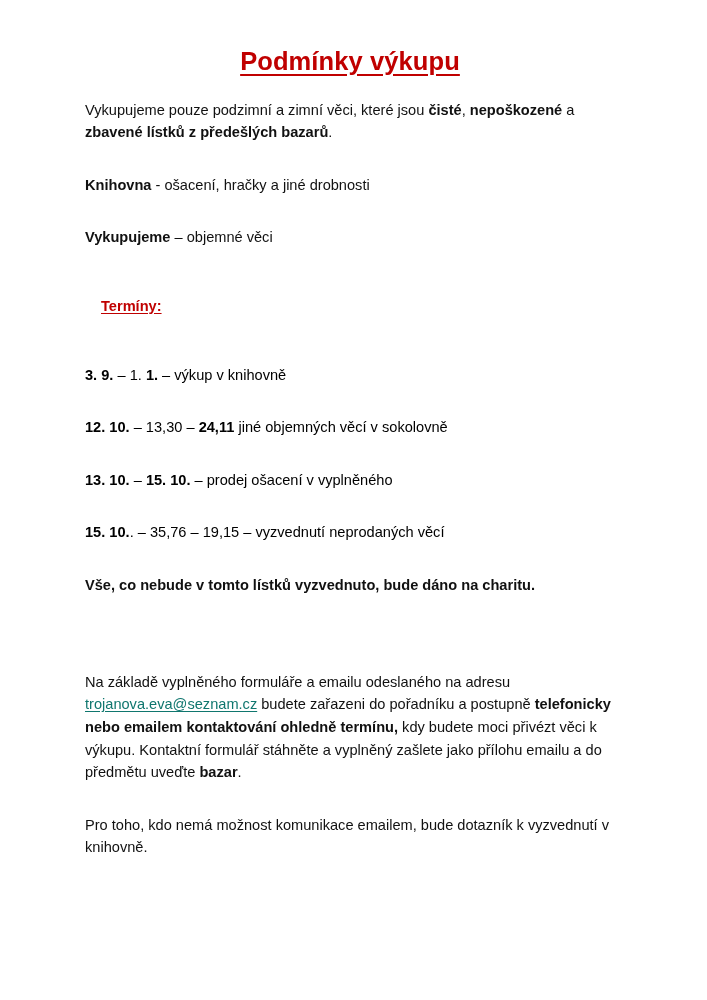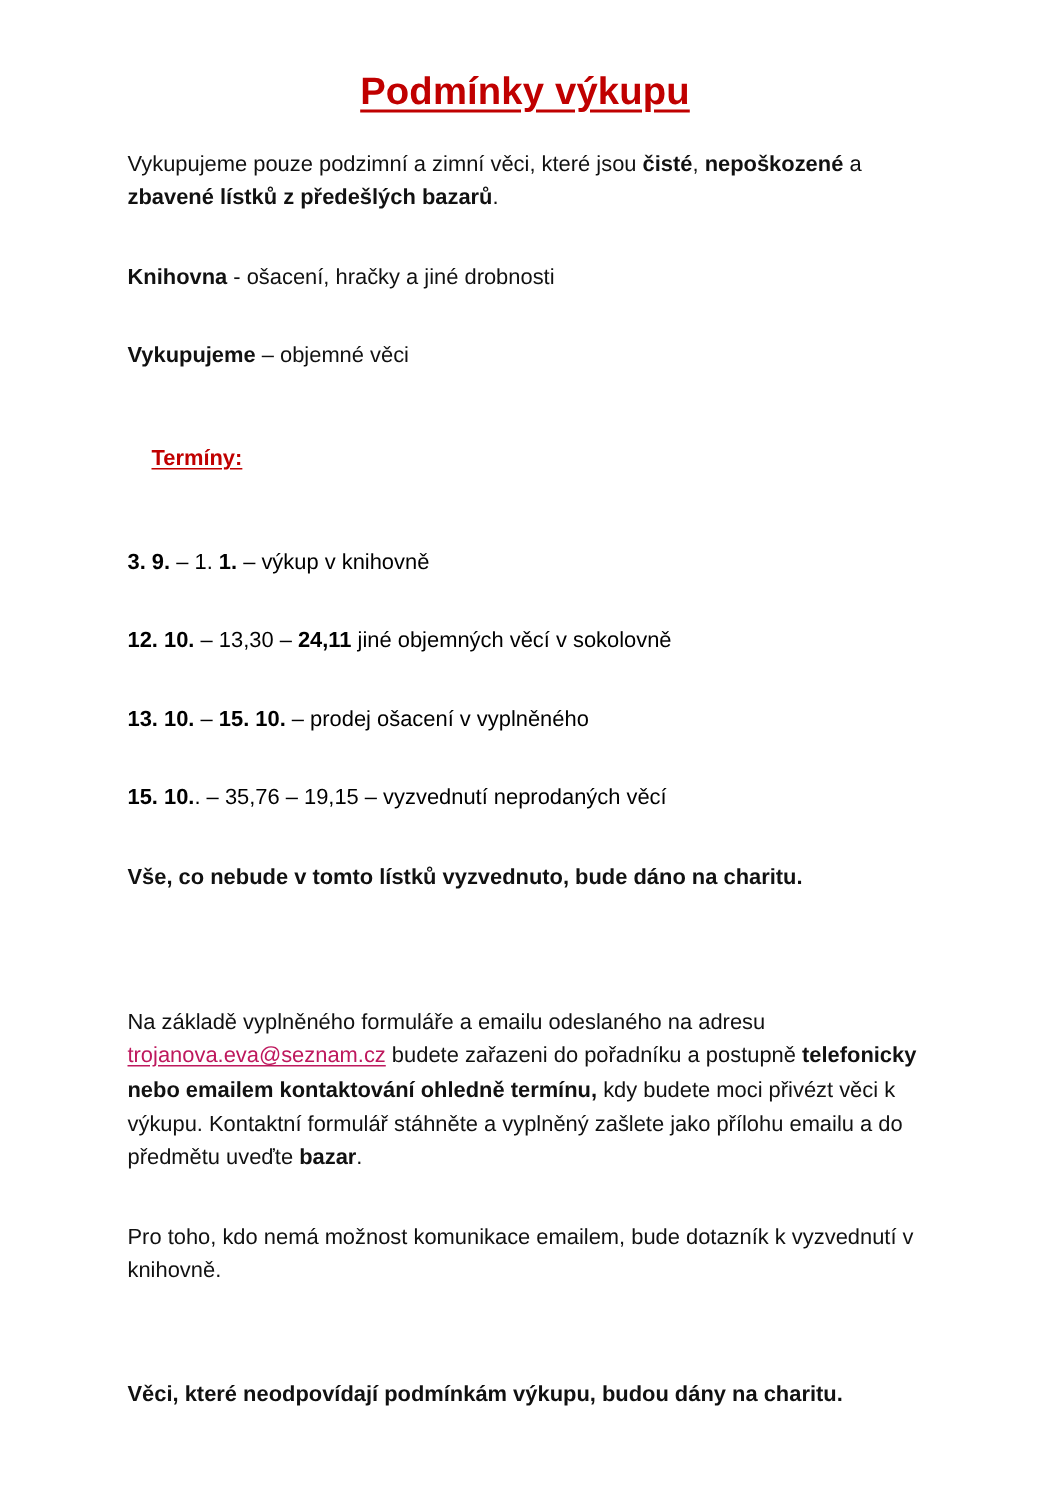--- a/index.html
+++ b/index.html
@@ -49,21 +49,21 @@
     font-size: 14.6px;
     font-weight: bold;
     color: #c00000;
     text-decoration: underline;
     text-underline-offset: 2px;
     line-height: 1.55;
   }
   .b { font-weight: bold; }
   .para.bold, .para.bold * { font-weight: bold; }
   a.maillink {
-    color: #be185d;
+    color: #0f766e;
     text-decoration: underline;
     text-underline-offset: 2px;
   }
   .dateline { margin: 0; font-size: 14.6px; line-height: 1.55; }
 </style>
 </head>
 <body>
 
 <div class="page">
 
@@ -112,17 +112,16 @@
 
   <div class="gap-line"></div>
 
   <p class="para">Pro toho, kdo nemá možnost komunikace emailem, bude dotazník k vyzvednutí v knihovně.</p>
 
   <div class="gap-line"></div>
 
 
   <div class="gap-line"></div>
 
-  <p class="para bold">Věci, které neodpovídají podmínkám výkupu, budou dány na charitu.</p>
 
   <div class="gap-line"></div>
 
 </div>
 
 </body></html>

